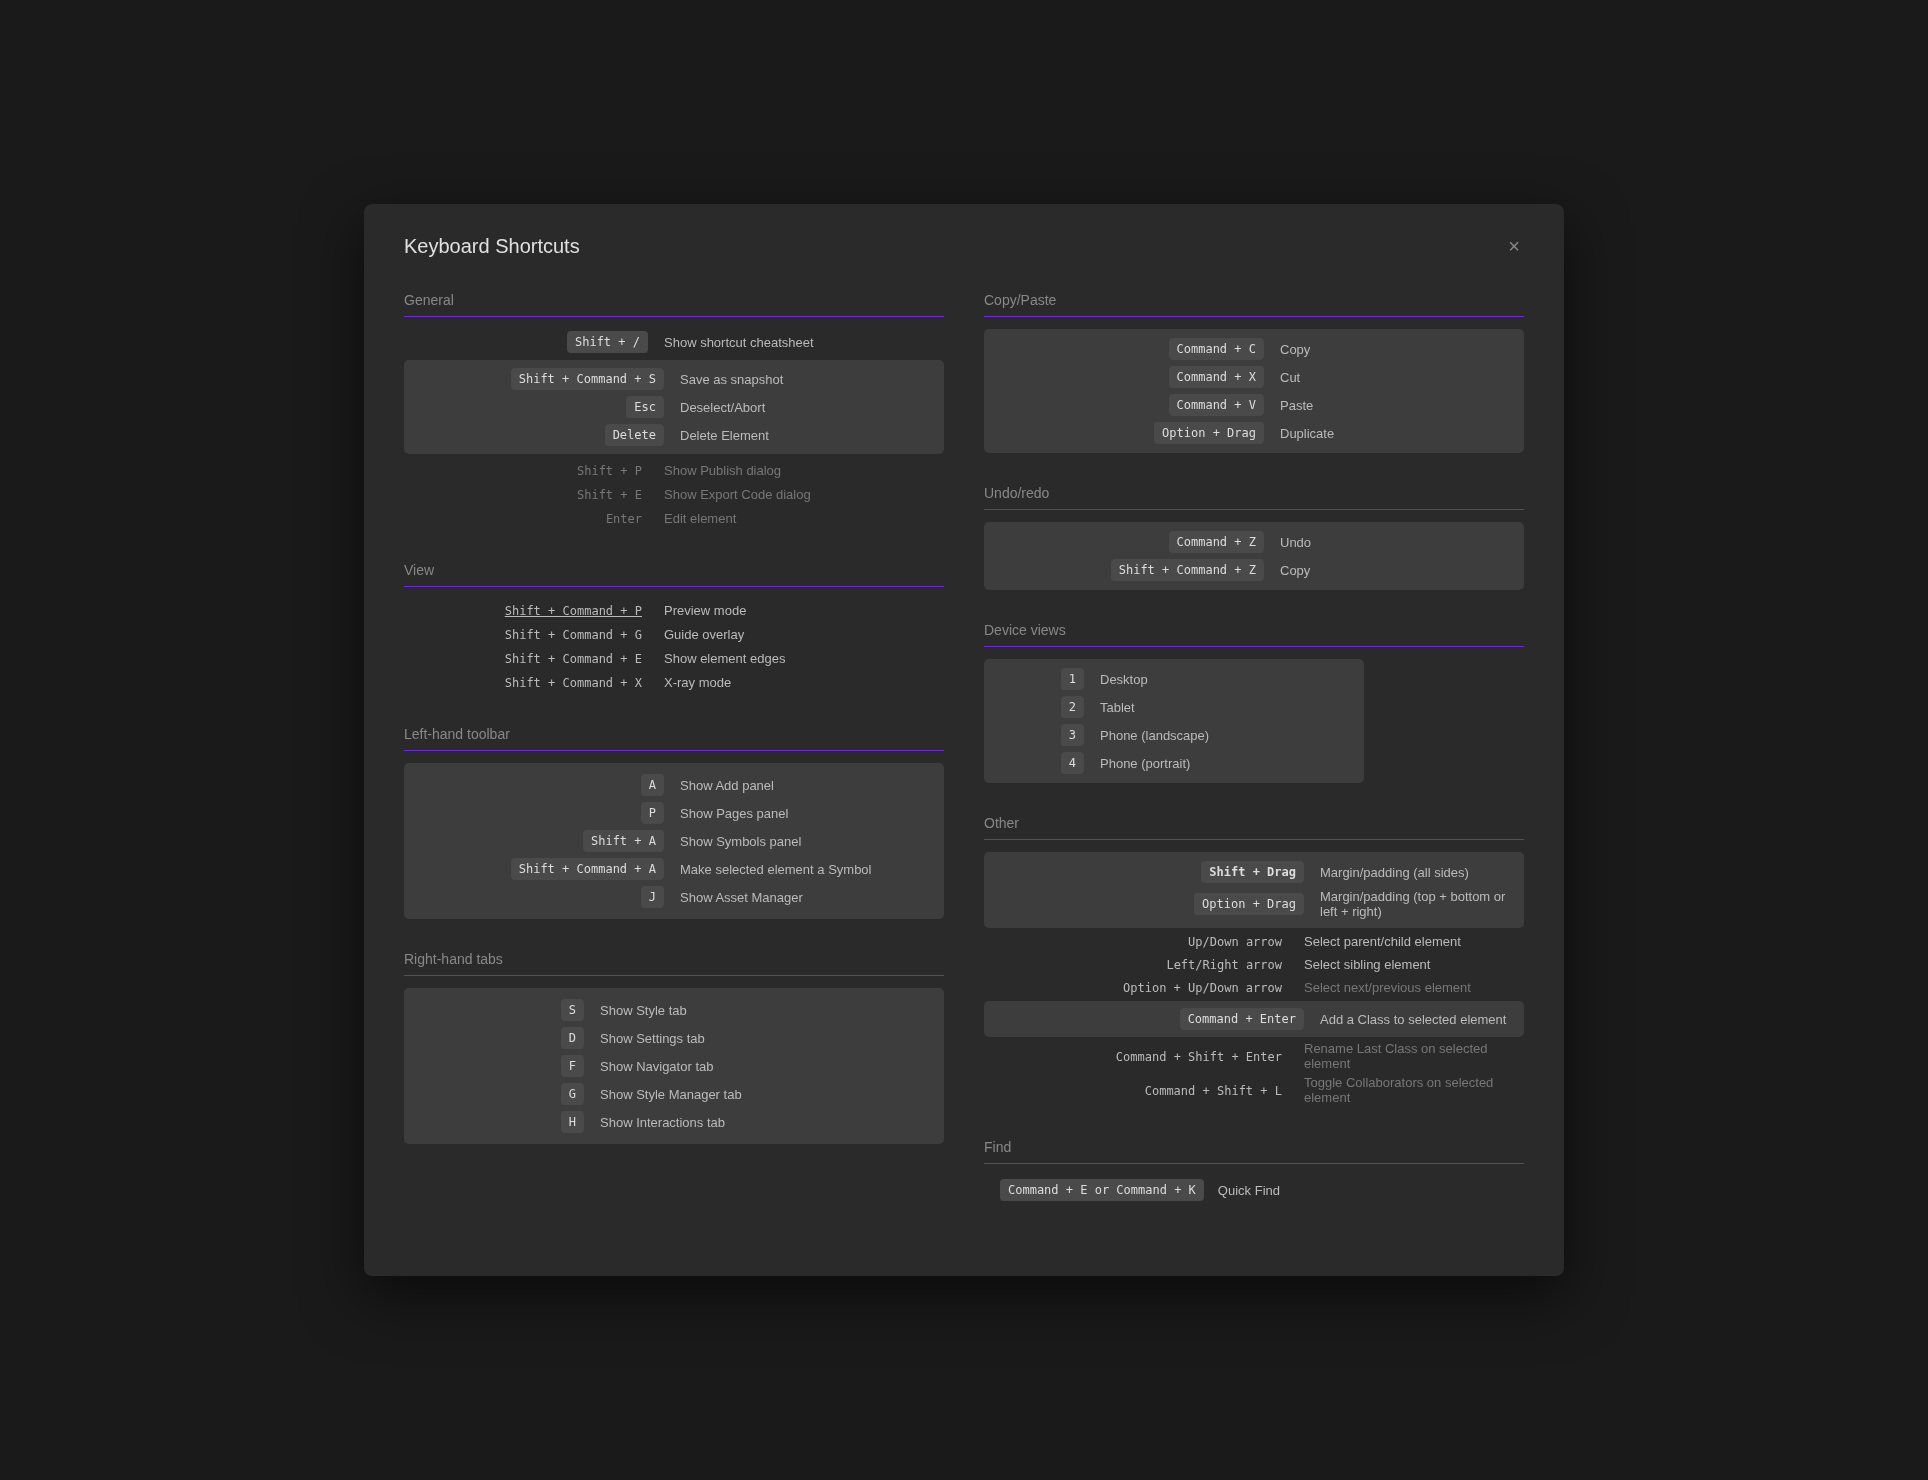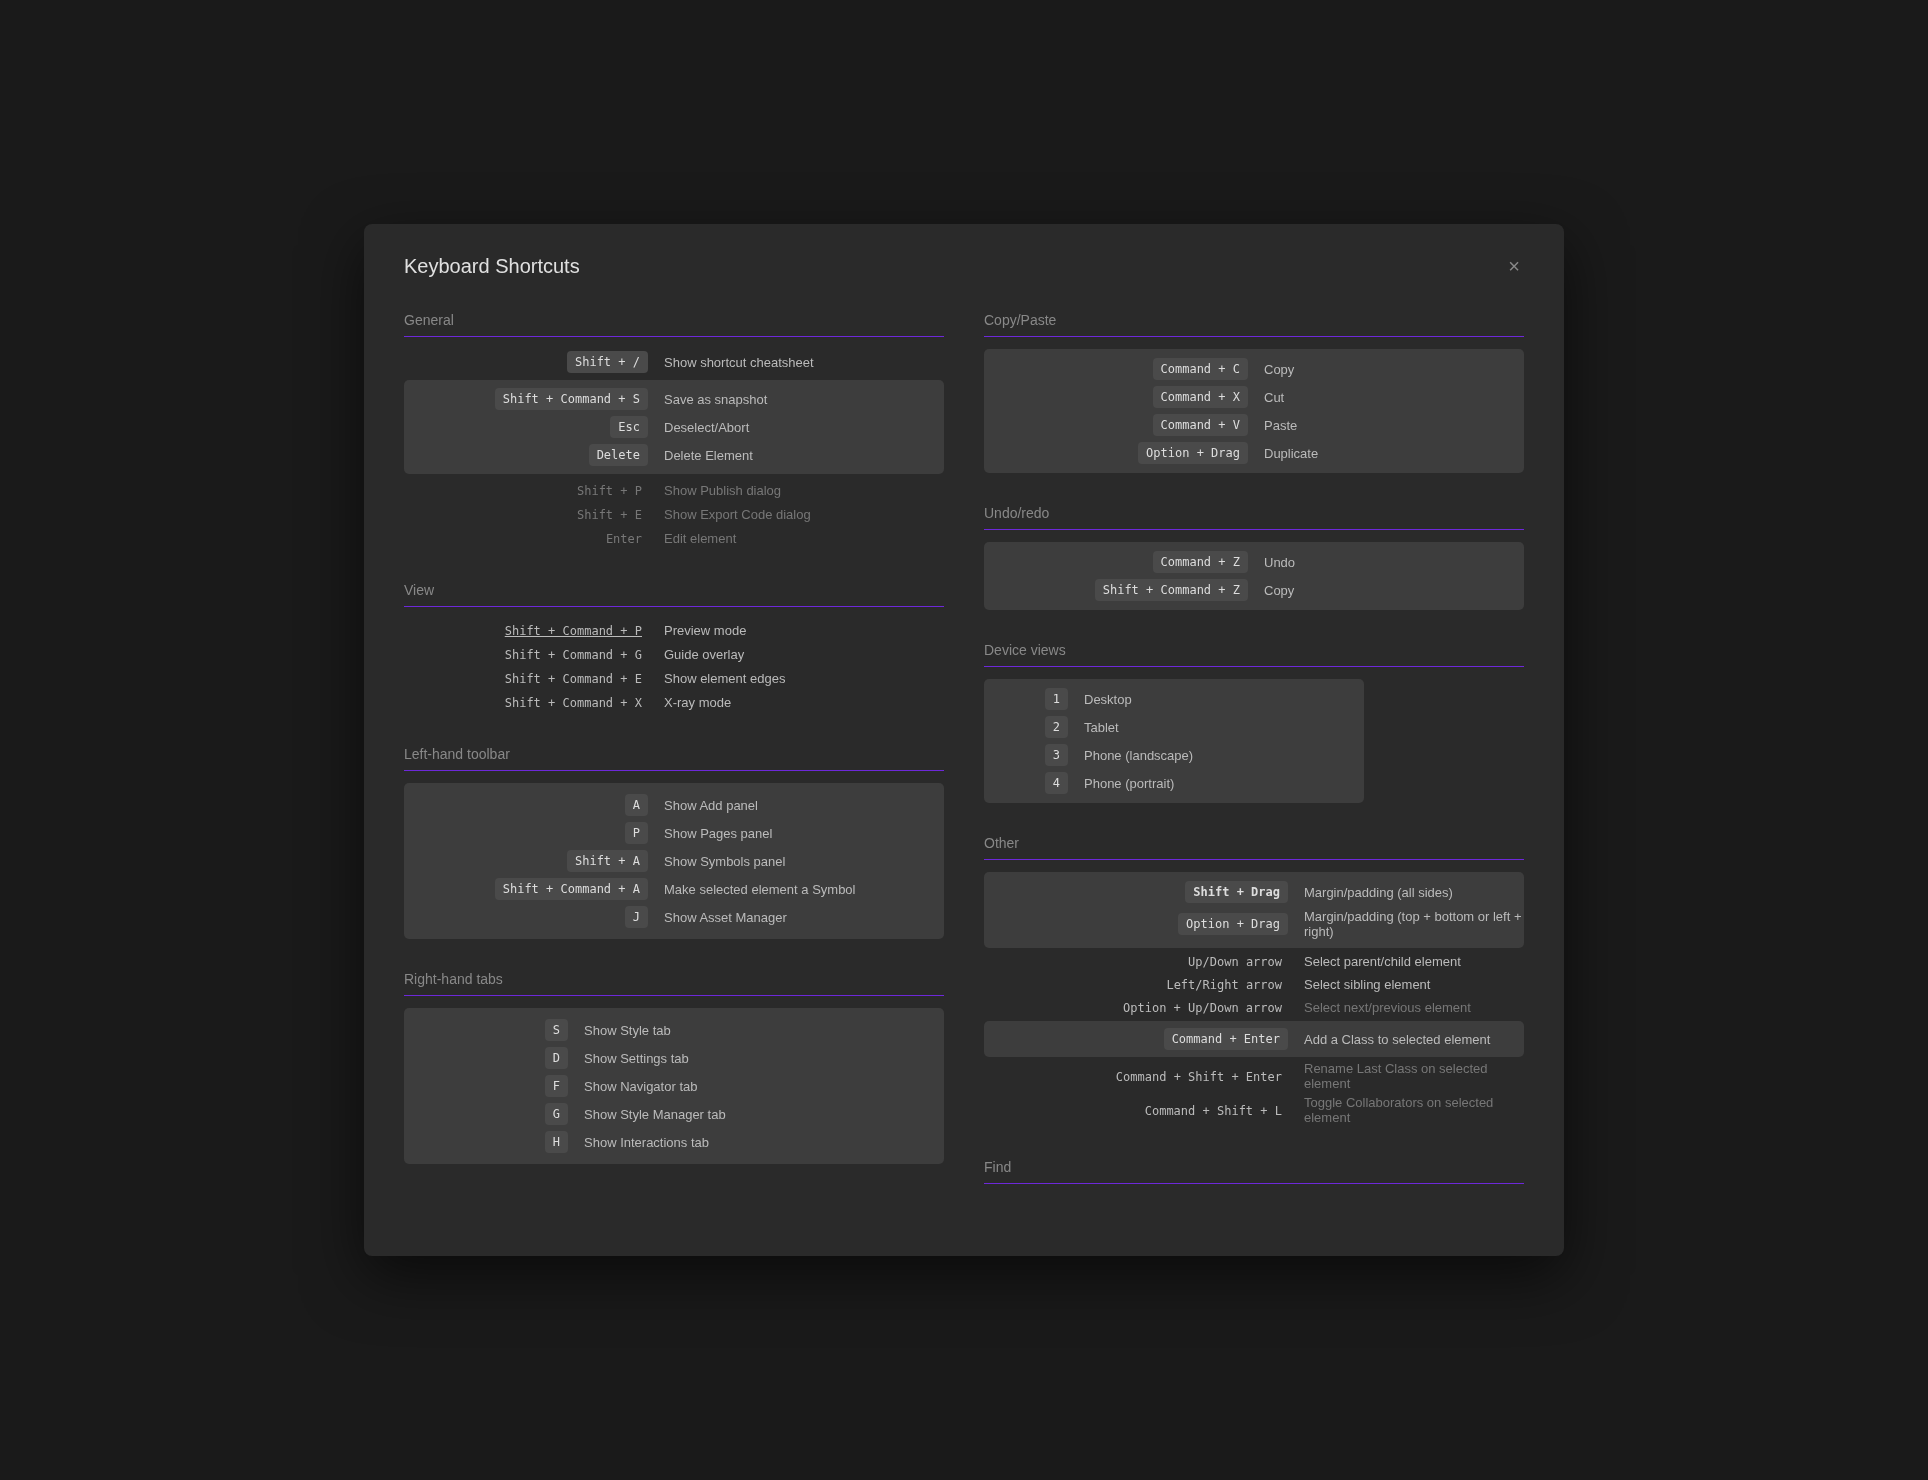--- a/index.html
+++ b/index.html
@@ -67,21 +67,21 @@
       display: inline-block;
     }
     .section-rows {
       display: flex;
       flex-direction: column;
       gap: 1px;
     }
     .row {
       display: flex;
       align-items: center;
-      padding: 3px 0;
+      padding: 3px 16px;
     }
     .key-area {
       text-align: right;
       flex: 0 0 260px;
       padding-right: 16px;
     }
     .desc-area {
       color: #bbb;
       font-size: 13px;
       flex: 1;
@@ -395,17 +395,23 @@
             <div class="key-area" style="flex:0 0 320px;">
               <span class="kbd-combo" style="background:transparent;border:none;color:#bbb;padding:2px 6px;">Command + Shift + L</span>
             </div>
             <div class="desc-area dimmed">Toggle Collaborators on selected element</div>
           </div>
         </div>
       </div>
 
       <div class="section">
         <div class="section-title">Find</div>
+        <div class="row">
+          <div style="margin-right:14px;">
+            <span class="kbd-combo">Command + E or Command + K</span>
+          </div>
+          <div class="desc-area">Quick Find</div>
+        </div>
       </div>
 
     </div>
   </div>
 </div>
 
 </body></html>

